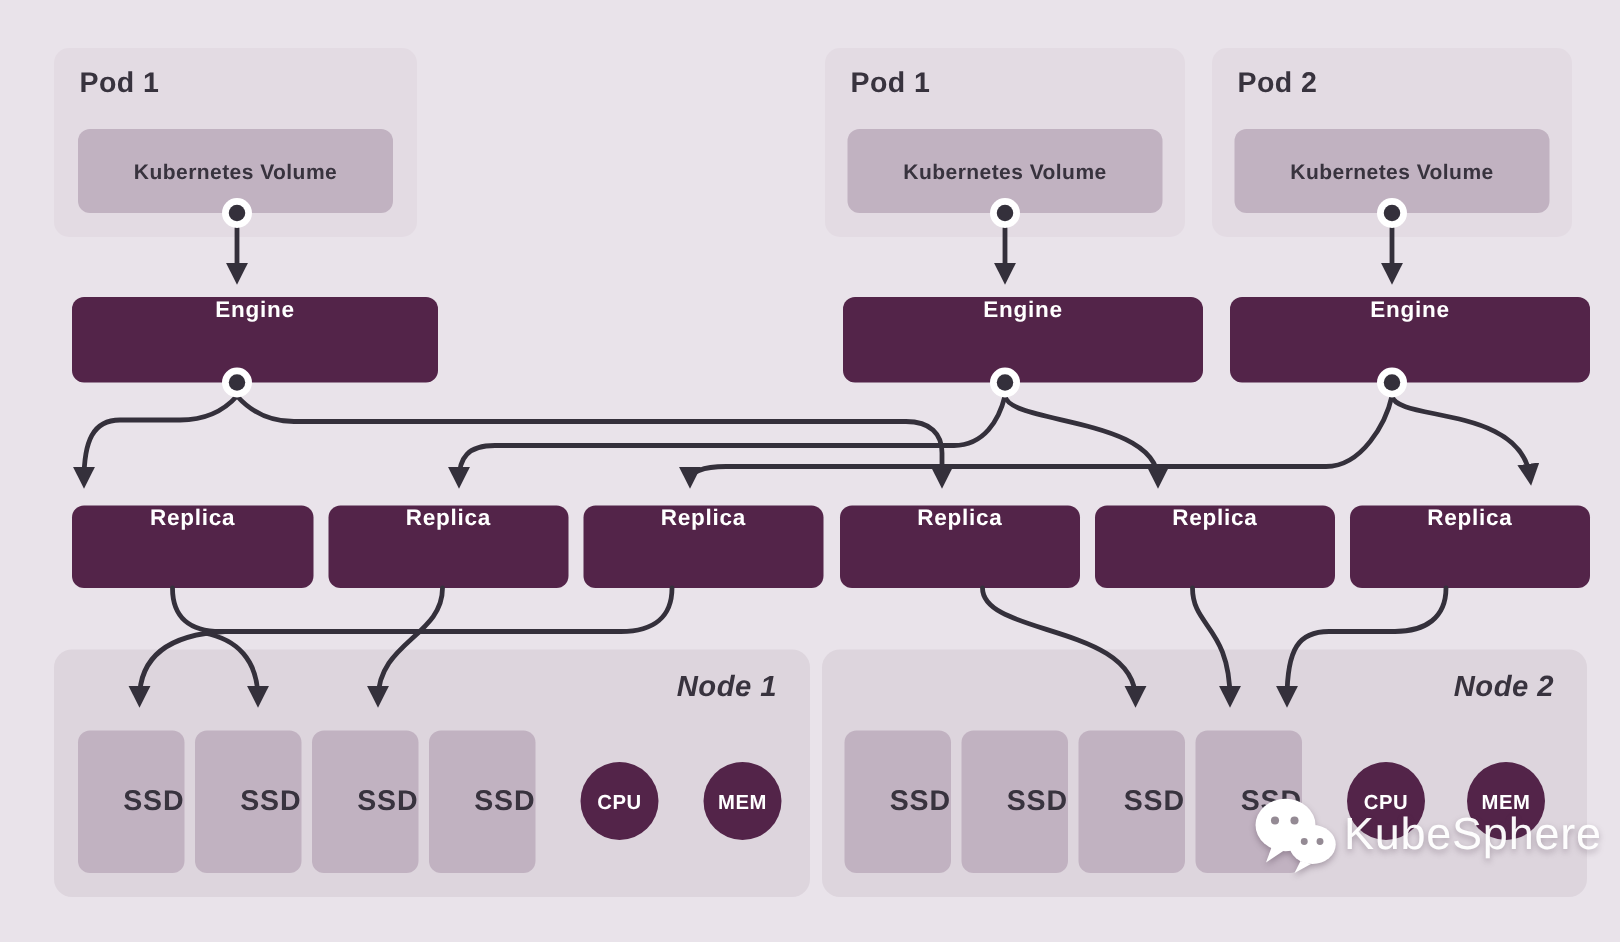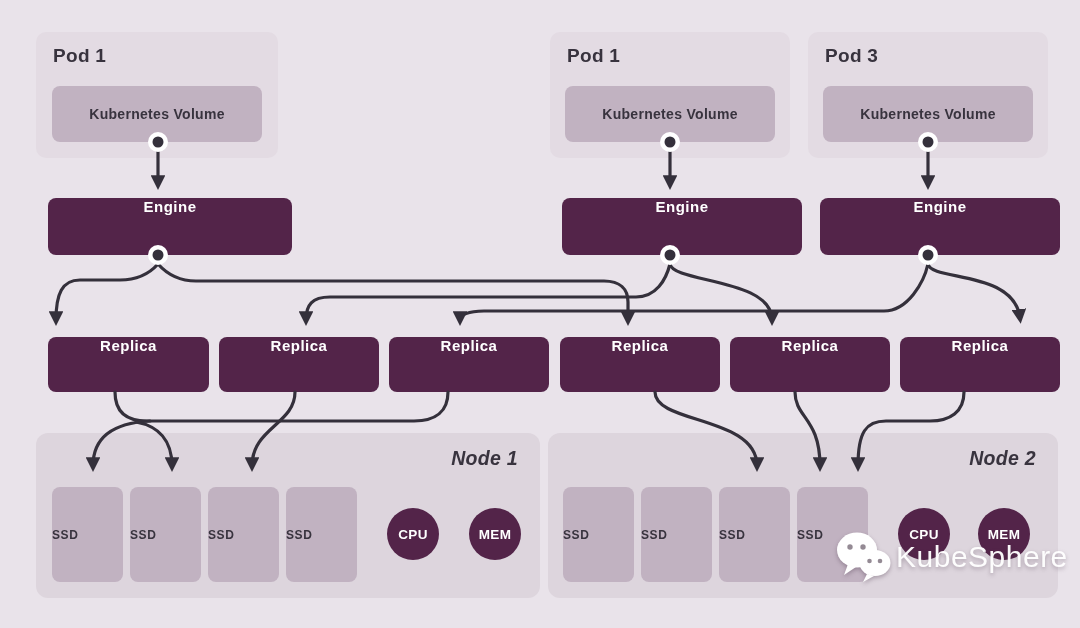--- a/index.html
+++ b/index.html
@@ -21,21 +21,21 @@
   .kv{position:absolute;left:16px;top:54px;width:210px;height:56px;background:var(--box_light);
     border-radius:8px;display:flex;align-items:center;justify-content:center;
     font-size:14px;font-weight:bold;color:var(--text_dark);letter-spacing:.3px;z-index:2;}
   .darkbox{position:absolute;background:var(--box_dark);border-radius:8px;
     display:flex;align-items:flex-start;justify-content:center;color:var(--text_light);
     font-size:15px;font-weight:bold;letter-spacing:.5px;z-index:2;margin-left:12px;}
   .node{position:absolute;background:var(--node_bg);border-radius:12px;z-index:1;}
   .node-label{position:absolute;top:14px;right:22px;font-size:19.5px;font-weight:bold;
     color:var(--text_dark);letter-spacing:.3px;font-style:italic;}
   .ssd{position:absolute;width:71px;height:95px;background:var(--box_light);border-radius:8px;
-    display:flex;align-items:center;justify-content:flex-start;font-size:12px;font-weight:bold;
+    display:flex;align-items:center;justify-content:flex-end;font-size:19px;font-weight:bold;
     color:var(--text_dark);letter-spacing:.6px;z-index:2;}
   .chip{position:absolute;width:52px;height:52px;border-radius:50%;background:var(--box_dark);
     display:flex;align-items:center;justify-content:center;color:var(--text_light);
     font-size:13.5px;font-weight:bold;letter-spacing:.4px;z-index:2;}
   .wires{position:absolute;left:0;top:0;z-index:3;pointer-events:none;}
   .wires path.edge{fill:none;stroke:var(--line);stroke-width:3.2;stroke-linecap:round;}
   #arw path{fill:var(--line);stroke:none;}
   .dot-outer{fill:#ffffff;}
   .dot-inner{fill:var(--line);}
   .watermark{position:absolute;left:836px;top:530px;z-index:4;display:flex;align-items:center;
@@ -53,21 +53,21 @@
       <span>Kubernetes Volume</span>
     </div>
   </div>
   <div class="pod" style="left:550px;top:32px;width:240px;height:126px">
     <div class="pod-label">Pod 1</div>
     <div class="kv" style="left:15px">
       <span>Kubernetes Volume</span>
     </div>
   </div>
   <div class="pod" style="left:808px;top:32px;width:240px;height:126px">
-    <div class="pod-label">Pod 3</div>
+    <div class="pod-label">Pod 2</div>
     <div class="kv" style="left:15px">
       <span>Kubernetes Volume</span>
     </div>
   </div>
 
   <div class="darkbox" style="left:36px;top:198px;width:244px;height:57px">
     <span>Engine</span>
   </div>
   <div class="darkbox" style="left:550px;top:198px;width:240px;height:57px">
     <span>Engine</span>

